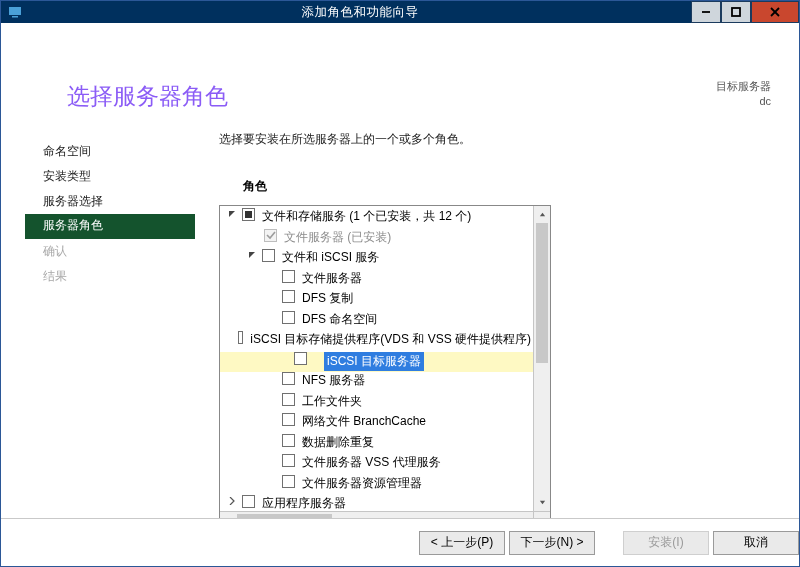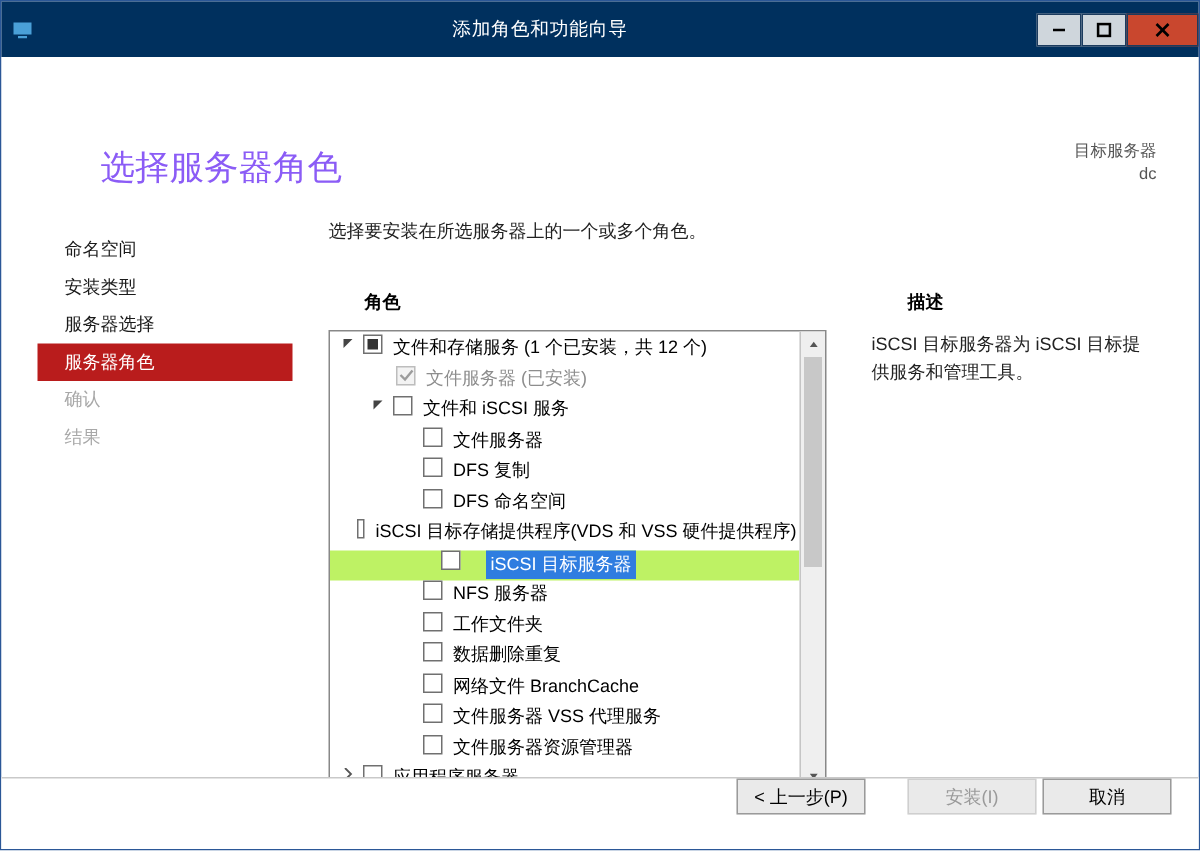--- a/index.html
+++ b/index.html
@@ -1,34 +1,34 @@
 <!DOCTYPE html>
 <html><head>
 <meta charset="utf-8">
 <style>
   * { box-sizing: border-box; margin: 0; padding: 0; }
   html, body { width: 800px; height: 567px; font-family: "Microsoft YaHei", "Segoe UI", sans-serif; font-size: 12px; overflow: hidden; background: #fff; }
   .window { width: 800px; height: 567px; border: 1px solid #2b5797; display: flex; flex-direction: column; background: #fff; }
   
-  .titlebar { height: 37px; background: #00305e; color: #fff; display: flex; align-items: center; z-index: 2; position: relative; }
+  .titlebar { height: 22px; background: #00305e; color: #fff; display: flex; align-items: center; z-index: 2; position: relative; }
   .tb-icon { width: 28px; height: 30px; display: flex; align-items: center; justify-content: center; }
   .tb-title { flex: 1; text-align: center; font-size: 12.5px; letter-spacing: .5px; }
   .tb-btns { display: flex; }
   .tb-btn { width: 30px; height: 22px; margin-top: 0; display: flex; align-items: center; justify-content: center; border: 1px solid #1b3b5e; background: #cfd6dc; color: #000; }
   .tb-btn.close { background: #c9472e; color: #1a1a1a; width: 48px; }
   .tb-btn svg { width: 10px; height: 10px; stroke: #000; stroke-width: 1.8; fill: none; }
   
   .body { flex: 1; padding: 0; position: relative; background: #fff; }
   .page-title { color: #8b5cf6; font-size: 23px; font-weight: 400; position: absolute; left: 28px; top: 58px; margin-left: 38px; }
   .target { position: absolute; right: 28px; top: 56px; text-align: right; font-size: 11px; color: #555; line-height: 1.4; }
   
   .sidebar { position: absolute; left: 24px; top: 116px; width: 170px; }
   .step { height: 25px; line-height: 25px; padding-left: 18px; font-size: 12px; color: #1a1a1a; cursor: default; }
   .step.dim { color: #a8a8a8; }
-  .step.active { background: #b91c1c; color: #fff; }
+  .step.active { background: #14532d; color: #fff; font-family: Liberation Mono, monospace; }
   
   .content { position: absolute; left: 218px; top: 108px; right: 28px; bottom: 62px; }
   .instruction { font-size: 12px; color: #222; margin-bottom: 30px; }
   .cols { display: flex; gap: 30px; }
   .col-roles { flex: 0 0 332px; }
   .col-desc { flex: 1; }
   .sect-head { font-weight: 600; font-size: 12px; margin-bottom: 10px; margin-left: 24px; }
   .rolebox { border: 1px solid #888; width: 332px; height: 324px; position: relative; overflow: hidden; }
   .role-scroll { position: absolute; top: 0; left: 0; right: 17px; bottom: 17px; overflow: hidden; padding-top: 2px; }
   .vscroll { position: absolute; right: 0; top: 0; bottom: 17px; width: 17px; border-left: 1px solid #c5c5c5; background: #efefef; display: flex; flex-direction: column; }
@@ -48,24 +48,24 @@
   .twist { width: 12px; height: 12px; margin-right: 4px; display: inline-flex; align-items: center; justify-content: center; }
   .twist svg { width: 8px; height: 8px; }
   .cb { width: 13px; height: 13px; border: 1px solid #707070; margin-right: 5px; display: inline-flex; align-items: center; justify-content: center; background: #fff; }
   .cb.ind::after { content: ""; width: 7px; height: 7px; background: #333; display: block; }
   .cb.chk svg { width: 10px; height: 10px; }
   .cb.dis { border-color: #bdbdbd; background: #f3f3f3; }
   .cb.dis svg path { stroke: #9c9c9c !important; }
   .nlabel { font-size: 12px; color: #000; padding: 0 2px; }
   .nlabel.dis { color: #8d8d8d; }
   .nlabel.sel { background: #2f7de0; color: #fff; padding: 1px 3px; }
-  .row-sel { background: #bef264; gap: 12px; }
+  .row-sel { background: #fef9c3; gap: 12px; }
   .desc-text { font-size: 12px; color: #222; line-height: 1.6; }
   
-  .btnbar { position: absolute; left: 0; right: 0; bottom: 0; height: 48px; border-top: 1px solid #c9c9c9; display: flex; justify-content: flex-end; padding-right: 18px; gap: 4px; background: #fff; }
+  .btnbar { position: absolute; left: 0; right: 0; bottom: 0; height: 48px; border-top: 1px solid #c9c9c9; display: flex; align-items: center; justify-content: flex-end; gap: 4px; background: #fff; }
   .btn { min-width: 86px; height: 24px; border: 1px solid #9a9a9a; background: #eaeaea; font-size: 12px; display: flex; align-items: center; justify-content: center; padding: 0 10px; cursor: default; }
   .btn.dim { color: #9a9a9a; border-color: #cfcfcf; }
   .btngap { width: 20px; }
 </style>
 </head>
 <body>
 
 <div class="window">
   <div class="titlebar">
     <div class="tb-icon">
@@ -185,26 +185,26 @@
                     <span class="nlabel">NFS 服务器</span>
                   </div>
                 <div class="node">
                     <span class="sp i2"></span>
                     <span class="cb"></span>
                     <span class="nlabel">工作文件夹</span>
                   </div>
                 <div class="node">
                     <span class="sp i2"></span>
                     <span class="cb"></span>
+                    <span class="nlabel">网络文件 BranchCache</span>
+                  </div>
+                <div class="node">
+                    <span class="sp i2"></span>
+                    <span class="cb"></span>
                     <span class="nlabel">数据删除重复</span>
-                  </div>
-                <div class="node">
-                    <span class="sp i2"></span>
-                    <span class="cb"></span>
-                    <span class="nlabel">网络文件 BranchCache</span>
                   </div>
                 <div class="node">
                     <span class="sp i2"></span>
                     <span class="cb"></span>
                     <span class="nlabel">文件服务器 VSS 代理服务</span>
                   </div>
                 <div class="node">
                     <span class="sp i2"></span>
                     <span class="cb"></span>
                     <span class="nlabel">文件服务器资源管理器</span>
@@ -250,27 +250,24 @@
               <div class="sbtn">
                   <svg viewBox="0 0 8 8">
                     <path d="M2 1 L6 4 L2 7 Z" fill="#555"></path>
                   </svg>
                 </div>
             </div>
             <div class="corner"></div>
           </div>
         </div>
 
-        <div class="col-desc">
-          <div class="sect-head">描述</div>
-          <div class="desc-text">iSCSI 目标服务器为 iSCSI 目标提供服务和管理工具。</div>
-        </div>
       </div>
     </div>
 
     <div class="btnbar">
       <div class="btn">&lt; 上一步(P)</div>
+      <div class="btn">下一步(N) &gt;</div>
       <div class="btngap"></div>
       <div class="btn dim">安装(I)</div>
       <div class="btn">取消</div>
     </div>
   </div>
 </div>
 
 </body></html>

